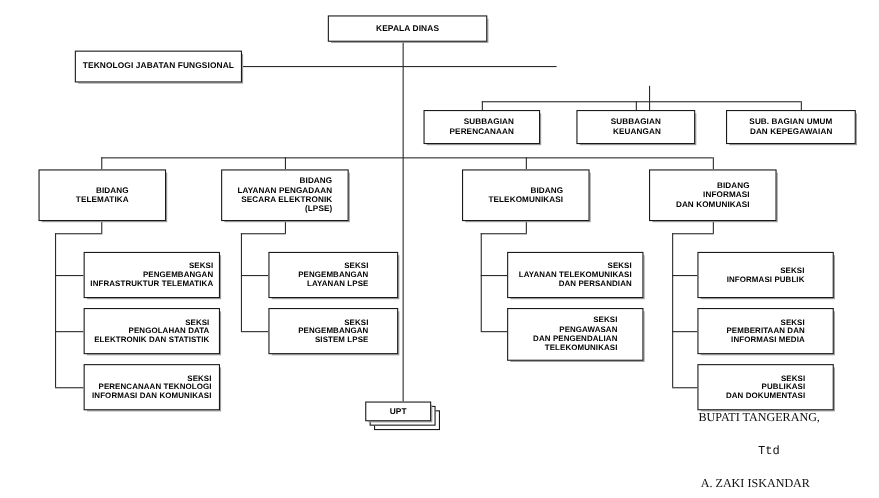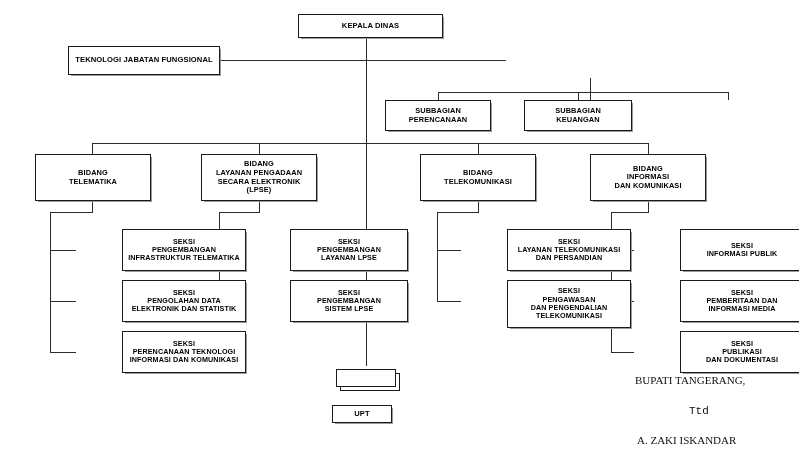--- a/index.html
+++ b/index.html
@@ -19,34 +19,34 @@
   
   .box{
     position:absolute;
     box-sizing:border-box;
     border:1px solid #1a1a1a;
     background:#ffffff;
     box-shadow:2px 2px 0 -1px #9a9a9a;
     display:flex;
     align-items:center;
     justify-content:center;
-    text-align:center;
+    text-align:right;
     color:#000000;
     font-weight:bold;
     letter-spacing:0.1px;
     line-height:1.15;
     padding:2px 3px;
   }
   .box .t{display:block;white-space:pre-line;}
 
   .sz-top   {font-size:7.6px;}
   .sz-mid   {font-size:7.4px;}
   .sz-bidang{font-size:7.4px;}
-  .sz-seksi {font-size:7.2px;margin-left:46px;}
-  .sz-upt   {font-size:7.6px;margin-top:40px;}
+  .sz-seksi {font-size:7.2px;}
+  .sz-upt   {font-size:7.6px;}
 
   
   #upt-stack{position:absolute;}
   #upt-stack .layer{
     position:absolute;
     box-sizing:border-box;
     border:1px solid #1a1a1a;
     background:#ffffff;
   }
 
@@ -119,20 +119,24 @@
   <div class="box sz-mid" style="left:385px; top:100px; width:106px; height:31px;">
     <span class="t">SUBBAGIAN
 PERENCANAAN</span>
   </div>
 
   <div class="box sz-mid" style="left:524px; top:100px; width:108px; height:31px;">
     <span class="t">SUBBAGIAN
 KEUANGAN</span>
   </div>
 
+  <div class="box sz-mid" style="left:660px; top:100px; width:118px; height:31px;">
+    <span class="t">SUB. BAGIAN UMUM
+DAN KEPEGAWAIAN</span>
+  </div>
 
   <div class="box sz-bidang" style="left:35px; top:154px; width:116px; height:47px;">
     <span class="t">BIDANG
 TELEMATIKA</span>
   </div>
 
   <div class="box sz-bidang" style="left:201px; top:154px; width:116px; height:47px;">
     <span class="t">BIDANG
 LAYANAN PENGADAAN
 SECARA ELEKTRONIK

